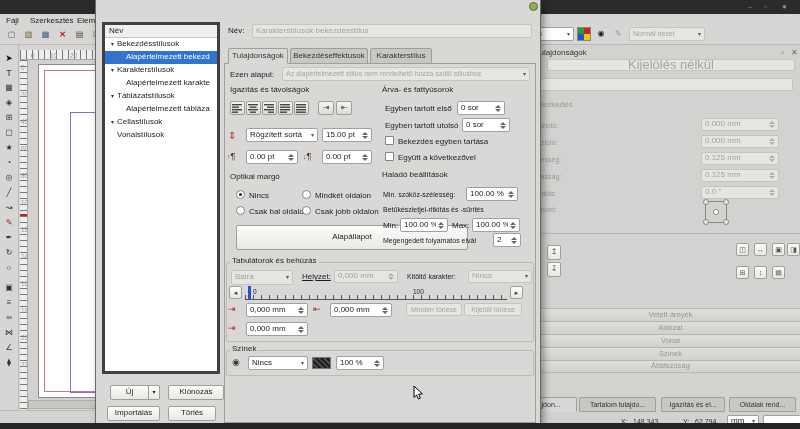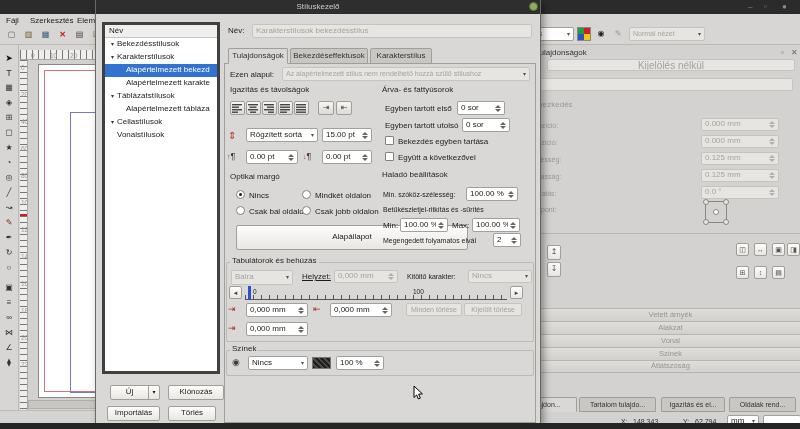--- a/index.html
+++ b/index.html
@@ -192,21 +192,21 @@
   <div class="abs" style="left:70px;top:112px;width:26px;height:281px;border:1px solid #7878c8;border-right:none"></div>
   <div class="abs" style="left:28px;top:400px;width:68px;height:9px;background:#c8c6c2;border:1px solid #b0aeaa"></div>
 
   <div class="abs" style="left:0;top:410px;width:800px;height:13px;background:#d6d4d2;border-top:1px solid #bcbab6"></div>
 
   <div class="abs" style="left:540px;top:45px;width:260px;height:378px;background:#d4d2d0;border-left:1px solid #96948e">
     <span class="lbl" style="left:-6px;top:3px;color:#333">Tulajdonságok</span>
     <span class="lbl" style="left:240px;top:3px;color:#666">▫</span>
     <span class="lbl" style="left:250px;top:3px;color:#666">✕</span>
 
-    <div class="btn off" style="left:6px;top:14px;width:248px;height:12px;font-size:10px">
+    <div class="btn off" style="left:6px;top:14px;width:248px;height:12px;font-size:13px">
         <span>Kijelölés nélkül</span>
       </div>
     <div class="inp off" style="left:-12px;top:33px;width:264px;height:13px"></div>
 
     <span class="lbl dim" style="left:-20px;top:55px">Elhelyezkedés</span>
 
     <span class="lbl dim f7" style="left:-14px;top:76px">X-pozíció:</span>
     <div class="spin off" style="left:160px;top:73px;width:78px;height:13px">
       <span class="v">0.000 mm</span>
         <span class="sb">
@@ -321,39 +321,36 @@
     <span class="lbl f7" style="left:142px;top:372px;color:#333">Y:</span>
     <span class="lbl f7" style="left:154px;top:372px;color:#333">62,794</span>
     <div class="combo" style="left:186px;top:370px;width:32px;height:12px">
       <span>mm</span>
         <span class="car">▾</span>
       </div>
     <div class="inp" style="left:222px;top:370px;width:38px;height:12px"></div>
   </div>
 
   <div class="abs dlg-shadow" style="left:96px;top:0;width:444px;height:423px;background:#dad8d6;z-index:10">
-    <div class="abs" style="left:0;top:0;width:444px;height:14px;background:#2e2e2e;display:flex;align-items:center;justify-content:center">
-      <span style="color:#cccccc;font-size:8px">Stíluskezelő</span>
-    </div>
     <div class="abs" style="left:433px;top:2px;width:9px;height:9px;border-radius:50%;background:#8fae57;border:1px solid #5a703a"></div>
 
     <div class="abs" style="left:6px;top:22px;width:118px;height:352px;background:#fff;border:3px solid #404040;overflow:hidden">
       <div style="height:13px;background:#f0efed;border-bottom:1px solid #c8c6c2;display:flex;align-items:center;padding-left:4px">
         <span>Név</span>
       </div>
       <div class="tree-row" style="padding-left:3px">
         <span class="ex">▾</span>
         <span>Bekezdésstílusok</span>
         </div>
+      <div class="tree-row sel" style="padding-left:21px">
+        <span>Alapértelmezett bekezd</span>
+        </div>
       <div class="tree-row" style="padding-left:3px">
         <span class="ex">▾</span>
         <span>Karakterstílusok</span>
-        </div>
-      <div class="tree-row sel" style="padding-left:21px">
-        <span>Alapértelmezett bekezd</span>
         </div>
       <div class="tree-row" style="padding-left:21px">
         <span>Alapértelmezett karakte</span>
         </div>
       <div class="tree-row" style="padding-left:3px">
         <span class="ex">▾</span>
         <span>Táblázatstílusok</span>
         </div>
       <div class="tree-row" style="padding-left:21px">
         <span>Alapértelmezett tábláza</span>

